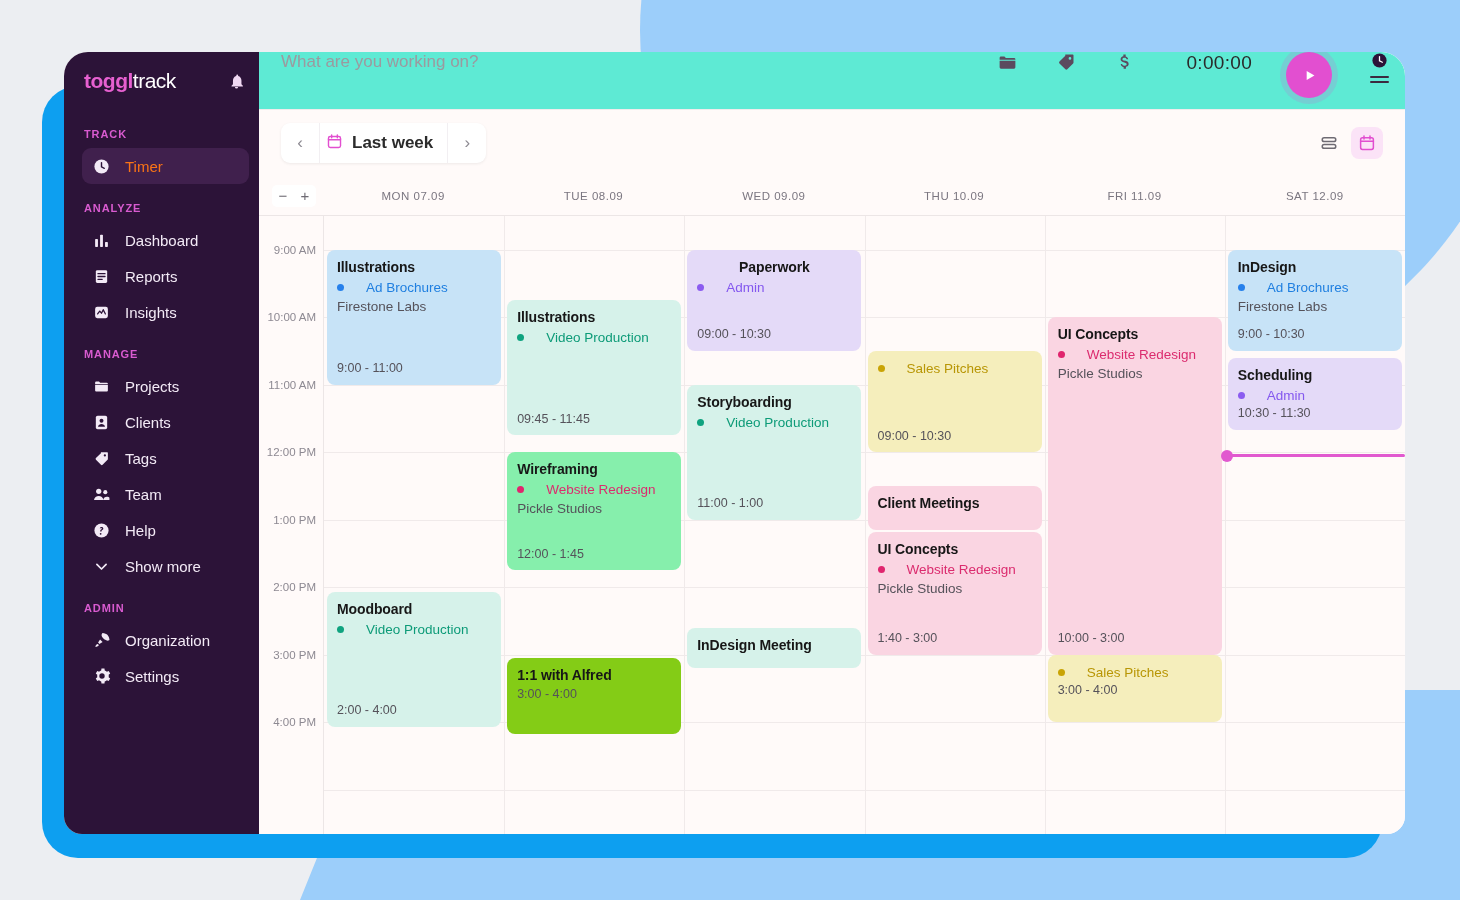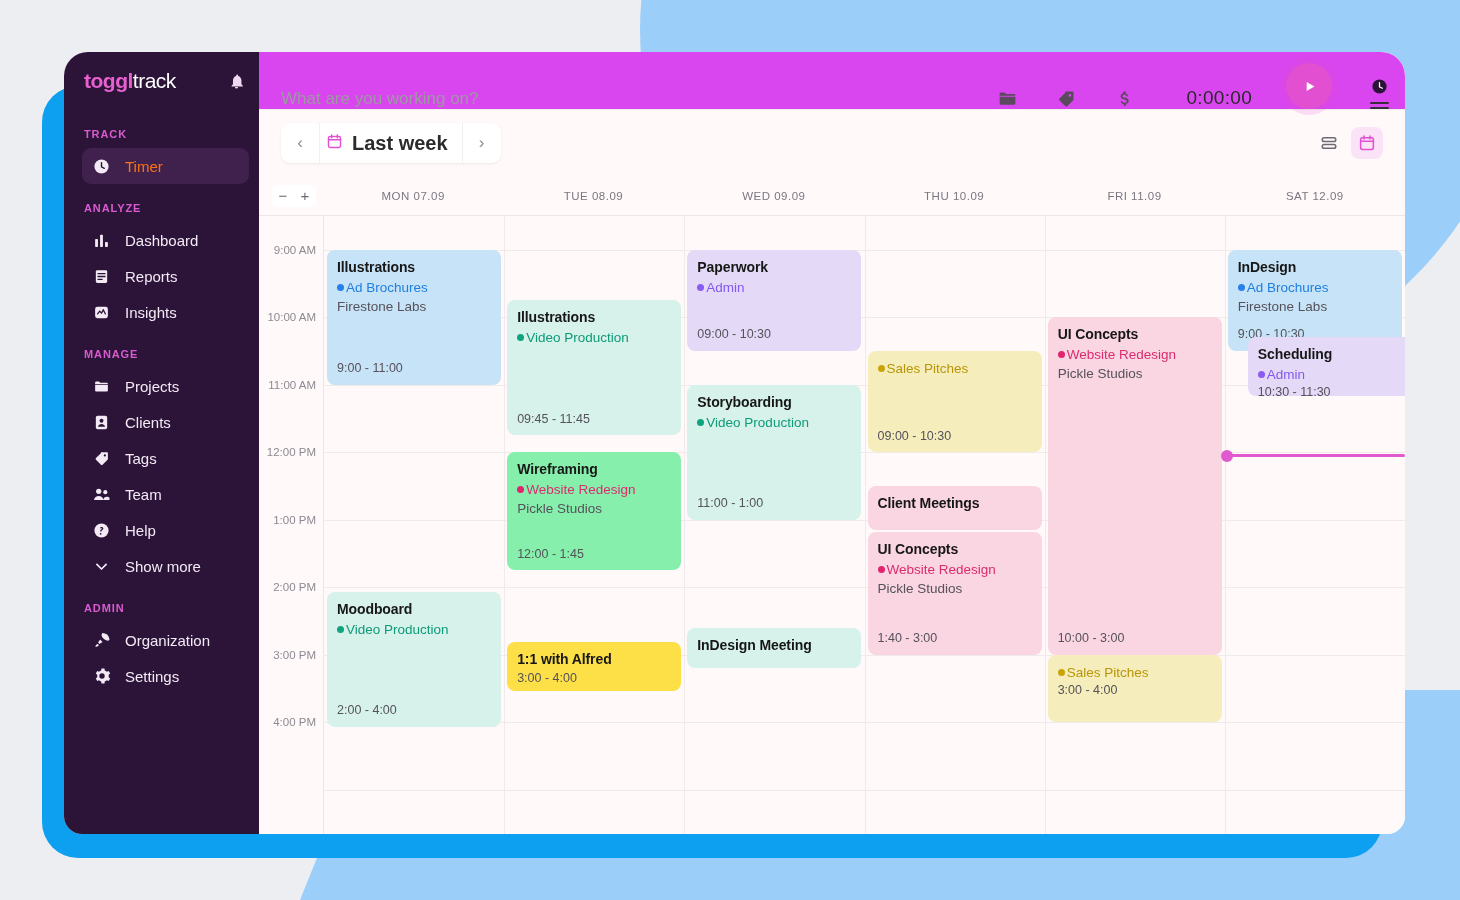--- a/index.html
+++ b/index.html
@@ -73,22 +73,22 @@
     cursor: pointer;
   }
   .nav-item .ico { width: 19px; height: 19px; display:flex; align-items:center; justify-content:center; flex:0 0 19px; }
   .nav-item.active { background: #40204d; }
   .nav-item.active .lbl { color: #f97316; }
 
   
   .main { flex: 1; display: flex; flex-direction: column; min-width: 0; background: #fffaf9; }
 
   .topbar {
-    height: 58px; background: #d946ef;
-    display: flex; align-items: flex-end;
+    height: 58px; background: #5eead4;
+    display: flex; align-items: flex-start;
     padding: 0 16px 0 22px; gap: 16px;
     border-bottom: 1px solid #f1ecec;
     position: relative;
   }
   .task-input {
     flex: 1; border: none; outline: none; background: transparent;
     font-size: 17px; color: #3b3b3b; font-family: inherit;
   }
   .task-input::placeholder { color: #9b9a9f; }
   .tb-icon { width: 42px; display:flex; align-items:center; justify-content:center; color:#5b4a5e; cursor:pointer; }
@@ -105,21 +105,21 @@
 
   
   .datebar { height: 66px; display:flex; align-items:center; padding: 0 22px; }
   .date-pill {
     display:flex; align-items:center; background:#ffffff;
     border-radius: 9px; height: 40px; box-shadow: 0 1px 3px rgba(0,0,0,.07);
     overflow:hidden;
   }
   .date-arrow { width:38px; height:40px; display:flex; align-items:center; justify-content:center; color:#8d8a92; font-size:17px; cursor:pointer; }
   .date-mid { display:flex; align-items:center; gap:9px; padding: 0 14px 0 6px; height:40px; border-left:1px solid #f2eff2; border-right:1px solid #f2eff2; cursor:pointer;}
-  .date-label { font-size:20px; font-weight:700; color:#2b2b2b; }
+  .date-label { font-size:17px; font-weight:700; color:#2b2b2b; }
   .view-toggles { margin-left:auto; display:flex; align-items:center; gap:6px; }
   .vt { width:32px; height:32px; border-radius:8px; display:flex; align-items:center; justify-content:center; cursor:pointer; color:#6e6a73;}
   .vt.active { background:#fbe3f7; color:#e24fd0; }
 
   
   .cal-head {
     height: 40px; display:flex; align-items:center;
     border-bottom: 1px solid #ece6e6;
   }
   .zoom-cell { width:64px; flex:0 0 64px; display:flex; align-items:center; justify-content:center; gap:0; padding-left:6px;}
@@ -136,21 +136,21 @@
   .tlabel { position:absolute; right:7px; font-size:11.5px; color:#8d8992; transform: translateY(-50%); white-space:nowrap; }
   .grid { flex:1; position:relative; border-left:1px solid #ece6e6; }
   .hline { position:absolute; left:0; right:0; height:1px; background:#f0eaea; }
   .vline { position:absolute; top:0; bottom:0; width:1px; background:#f0eaea; }
 
   .ev {
     position:absolute; border-radius:8px; padding:8px 10px 7px;
     font-size:13.5px; line-height:1.42; overflow:hidden; cursor:pointer;
   }
   .ev .ttl { font-weight:700; color:#171717; font-size:14px; letter-spacing:-.1px; }
-  .ev .proj { display:flex; align-items:center; gap:2px; font-size:13.5px; }
+  .ev .proj { display:flex; align-items:center; gap:22px; font-size:13.5px; }
   .ev .dot { width:7px; height:7px; border-radius:50%; flex:0 0 7px; }
   .ev .client { color:#55525a; font-size:13.5px; }
   .ev .time { position:absolute; left:10px; bottom:7px; color:#55525a; font-size:12.5px; }
   .ev .time.inline { position:static; margin-top:0; }
 
   .nowline { position:absolute; height:3px; background:#e159cf; border-radius:2px; z-index:6; }
   .nowdot { position:absolute; width:12px; height:12px; border-radius:50%; background:#e159cf; z-index:7; }
 </style>
 </head>
 <body>
@@ -427,25 +427,25 @@
             </div>
             <div class="ev" style="left: calc(16.6667% + 3px); width: calc(16.6667% - 6px); top: 236.25px; height: 118.125px; background: #86efac;">
               <div class="ttl">Wireframing</div>
               <div class="proj" style="color: rgb(219, 43, 110);">
                 <span class="dot" style="background: rgb(224, 37, 110);"></span>
                 <span>Website Redesign</span>
               </div>
               <div class="client">Pickle Studios</div>
               <div class="time">12:00 - 1:45</div>
             </div>
-            <div class="ev" style="left: calc(16.6667% + 3px); width: calc(16.6667% - 6px); top: 426px; height: 49px; background: #fde047;">
+            <div class="ev" style="left: calc(16.6667% + 3px); width: calc(16.6667% - 6px); top: 442px; height: 76px; background: #84cc16;">
               <div class="ttl">1:1 with Alfred</div>
               <div class="time inline">3:00 - 4:00</div>
             </div>
-            <div class="ev" style="left: calc(33.3333% + 3px); width: calc(16.6667% - 6px); top: 33.75px; height: 101.25px; background: rgb(228, 218, 248);">
+            <div class="ev" style="left: calc(33.3333% + 3px); width: calc(16.6667% - 6px); top: 33.75px; height: 101.25px; background: rgb(228, 218, 248); text-align: center;">
               <div class="ttl">Paperwork</div>
               <div class="proj" style="color: rgb(132, 88, 239);">
                 <span class="dot" style="background: rgb(139, 92, 240);"></span>
                 <span>Admin</span>
               </div>
               <div class="time">09:00 - 10:30</div>
             </div>
             <div class="ev" style="left: calc(33.3333% + 3px); width: calc(16.6667% - 6px); top: 168.75px; height: 135px; background: rgb(214, 242, 234);">
               <div class="ttl">Storyboarding</div>
               <div class="proj" style="color: rgb(13, 155, 120);">
@@ -494,21 +494,21 @@
             </div>
             <div class="ev" style="left: calc(83.3333% + 3px); width: calc(16.6667% - 6px); top: 33.75px; height: 101.25px; background: rgb(199, 227, 247);">
               <div class="ttl">InDesign</div>
               <div class="proj" style="color: rgb(31, 127, 224);">
                 <span class="dot" style="background: rgb(38, 128, 235);"></span>
                 <span>Ad Brochures</span>
               </div>
               <div class="client">Firestone Labs</div>
               <div class="time">9:00 - 10:30</div>
             </div>
-            <div class="ev" style="left: calc(83.3333% + 3px); width: calc(16.6667% - 6px); top: 121px; height: 59px; background: rgb(228, 218, 248); margin-left: 20px;">
+            <div class="ev" style="left: calc(83.3333% + 3px); width: calc(16.6667% - 6px); top: 142px; height: 72px; background: rgb(228, 218, 248);">
               <div class="ttl">Scheduling</div>
               <div class="proj" style="color: rgb(132, 88, 239);">
                 <span class="dot" style="background: rgb(139, 92, 240);"></span>
                 <span>Admin</span>
               </div>
               <div class="time inline">10:30 - 11:30</div>
             </div>
             <div class="nowline" style="top: 238.25px; left: 83.3333%; right: 0px; background: rgb(225, 89, 207);"></div>
             <div class="nowdot" style="top: 233.75px; left: calc(83.3333% - 4px); background: rgb(225, 89, 207);"></div>
           </div>

